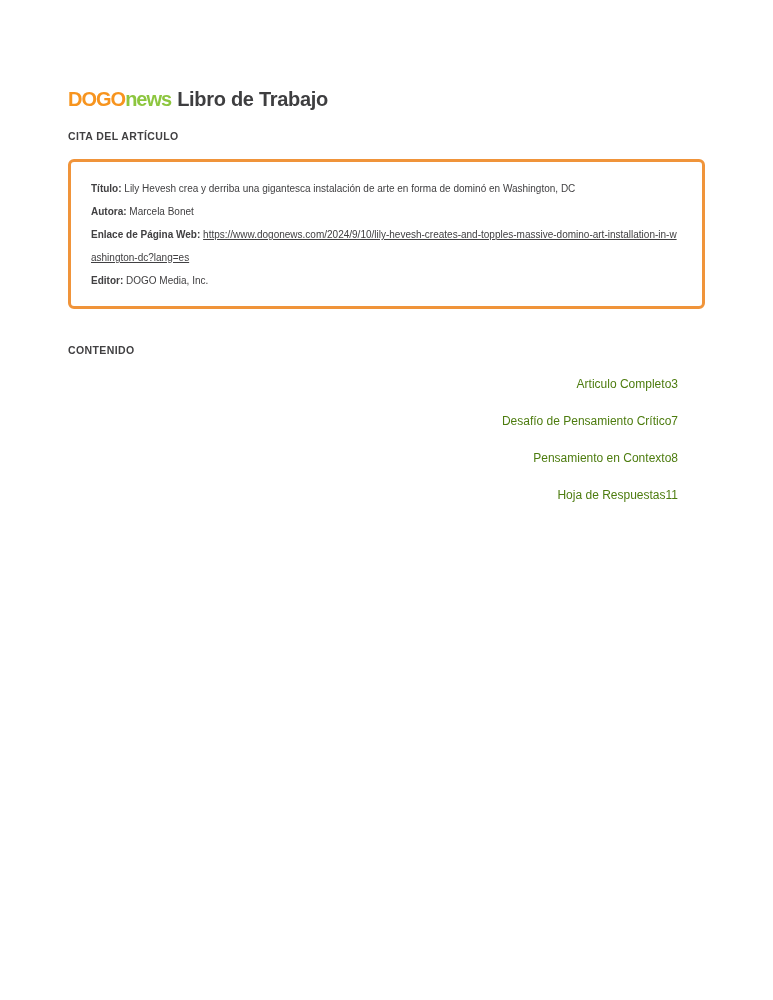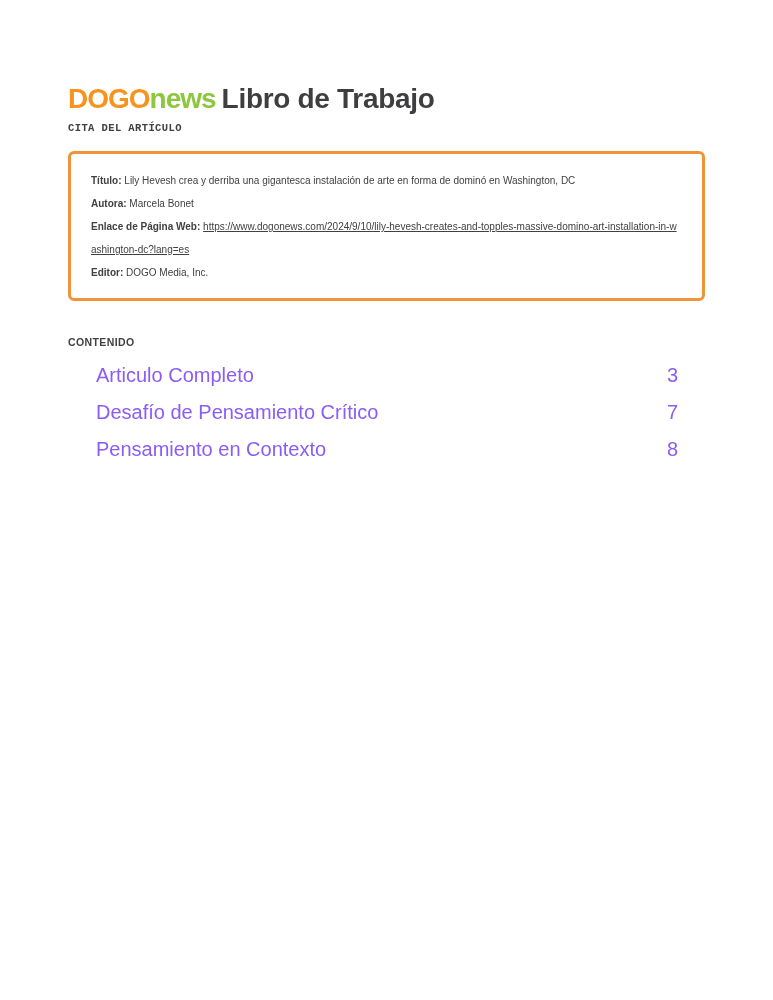--- a/index.html
+++ b/index.html
@@ -15,37 +15,37 @@
     position: relative;
     width: 773px; height: 1000px;
   }
   .content {
     margin-left: 68px;
     width: 637px;
   }
   
   .masthead {
     margin-top: 84px;
-    font-size: 28px;
+    font-size: 20px;
     font-weight: bold;
     line-height: 30px;
     letter-spacing: -0.3px;
     white-space: nowrap;
   }
   .logo-dogo  { color: #F7941E; letter-spacing: -1px; }
   .logo-news  { color: #8DC63F; letter-spacing: -1px; }
   .title-text { color: #3E3E40; margin-left: 6px; }
   
   .section-heading {
     font-size: 10.5px;
     font-weight: bold;
     letter-spacing: 0.4px;
     color: #414042;
   }
-  .heading-cita { margin-top: 8px; font-family: Liberation Mono, monospace; }
+  .heading-cita { margin-top: 16px; }
   .heading-contenido { margin-top: 35px; }
   
   .citation-box {
     margin-top: 17px;
     border: 3px solid #F0943A;
     border-radius: 6px;
     padding: 15px 20px 14px 20px;
     font-size: 10px;
     line-height: 23px;
     color: #414042;
@@ -58,26 +58,26 @@
     word-break: break-all;
     cursor: pointer;
   }
   
   .toc {
     list-style: none;
     margin-top: 9px;
   }
   .toc-row {
     display: flex;
-    justify-content: space-between;
+    justify-content: flex-end;
     align-items: center;
     height: 37px;
     padding: 0 27px 0 28px;
-    font-size: 20px;
-    color: #8b5cf6;
+    font-size: 12px;
+    color: #4d7c0f;
     cursor: pointer;
   }
   .toc-label { }
   .toc-page { text-align: right; }
 </style>
 </head>
 <body>
 
 <div class="page">
   <div class="content">
@@ -113,17 +113,21 @@
         <span class="toc-page">3</span>
       </li>
       <li class="toc-row">
         <span class="toc-label">Desafío de Pensamiento Crítico</span>
         <span class="toc-page">7</span>
       </li>
       <li class="toc-row">
         <span class="toc-label">Pensamiento en Contexto</span>
         <span class="toc-page">8</span>
       </li>
+      <li class="toc-row">
+        <span class="toc-label">Hoja de Respuestas</span>
+        <span class="toc-page">11</span>
+      </li>
     </ul>
 
   </div>
 
 </div>
 
 </body></html>

